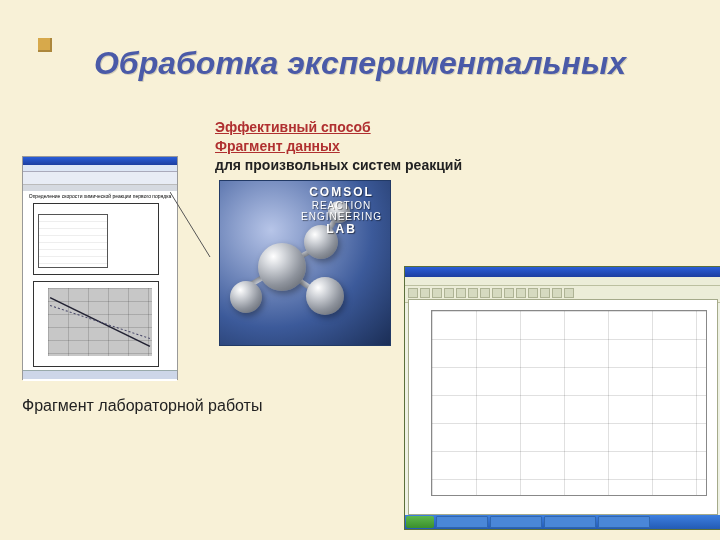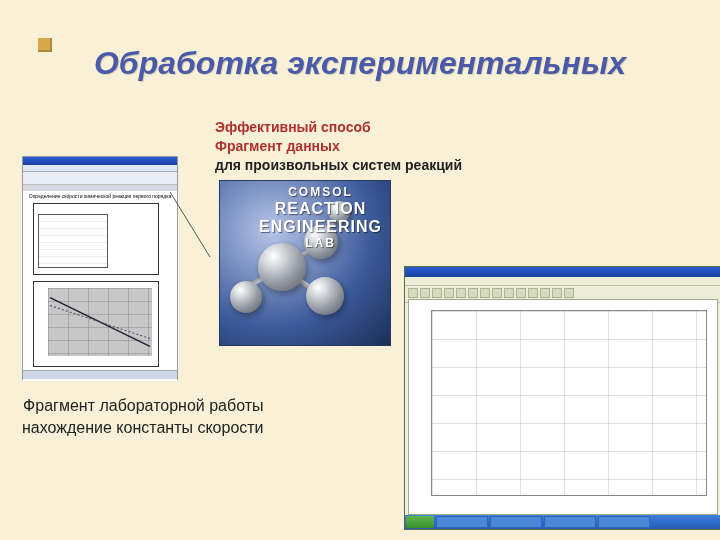--- a/index.html
+++ b/index.html
@@ -32,21 +32,21 @@
     box-shadow: inset -2px -2px 0 rgba(0,0,0,0.2);
   }
   .subtitle {
     position: absolute;
     left: 215px;
     top: 118px;
     font-size: 14px;
     font-weight: bold;
     line-height: 1.35;
   }
-  .subtitle .red { color: #b03030; }
+  .subtitle .red { color: #b03030; text-decoration: underline; }
   .subtitle .black { color: #222; text-align: center; }
 
   
   .excel-thumb {
     position: absolute;
     left: 22px;
     top: 156px;
     width: 154px;
     height: 222px;
     border: 1px solid #999;
@@ -184,21 +184,21 @@
     right: 8px;
     text-align: center;
     font-family: Arial, sans-serif;
     font-weight: bold;
     color: #fff;
     font-size: 12px;
     letter-spacing: 2px;
     line-height: 1.15;
     text-shadow: 1px 1px 1px rgba(0,0,0,0.5);
   }
-  .comsol .label .thin { font-weight: bold; letter-spacing: 1px; font-size: 16px;}
+  .comsol .label .thin { font-weight: normal; letter-spacing: 1px; font-size: 10px;}
 
   
   .plotapp {
     position: absolute;
     left: 404px;
     top: 266px;
     width: 316px;
     height: 262px;
     border: 1px solid #5b6f3a;
     background: #eef1e4;
@@ -297,21 +297,20 @@
   </div>
   <div class="taskbar"></div>
 </div>
 
 <svg class="diagline">
   <line x1="0" y1="0" x2="40" y2="65" stroke="#555" stroke-width="1"></line>
 </svg>
 
 <div class="caption-below">
   <div>Фрагмент лабораторной работы</div>
-  <div>нахождение константы скорости</div>
 </div>
 
 <div class="comsol">
   <div class="bond" style="left:60px; top:84px; width:40px; transform:rotate(-28deg);"></div>
   <div class="bond" style="left:60px; top:84px; width:38px; transform:rotate(34deg);"></div>
   <div class="bond" style="left:60px; top:84px; width:44px; transform:rotate(150deg);"></div>
   <div class="bond" style="left:100px; top:62px; width:30px; transform:rotate(-60deg);"></div>
   <div class="sphere" style="left:38px; top:62px; width:48px; height:48px;"></div>
   <div class="sphere" style="left:84px; top:44px; width:34px; height:34px;"></div>
   <div class="sphere" style="left:86px; top:96px; width:38px; height:38px;"></div>

